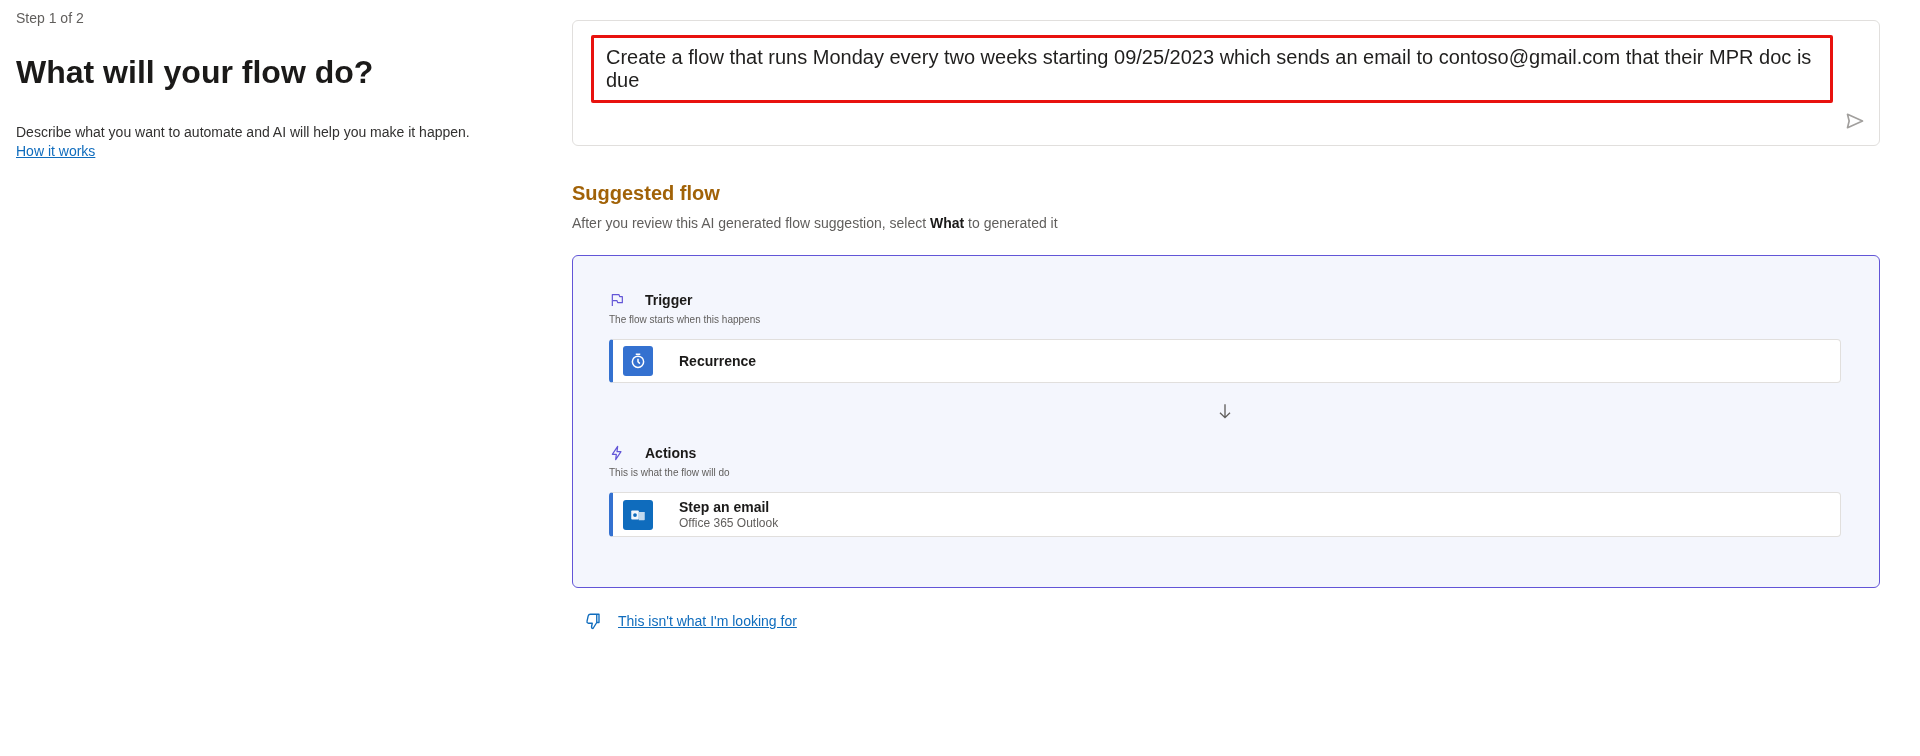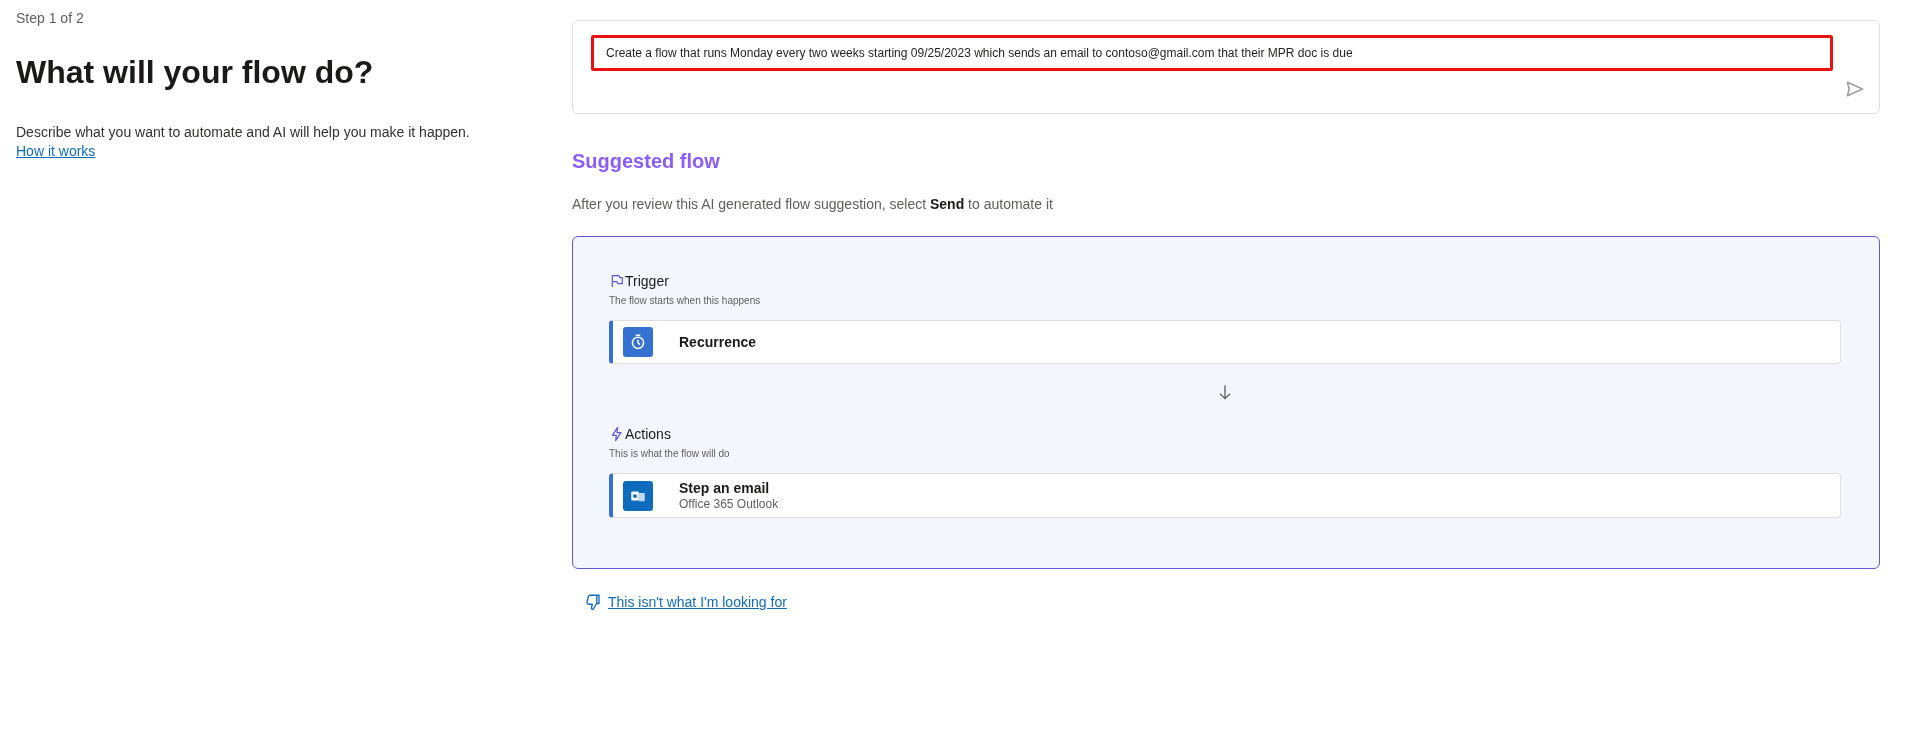--- a/index.html
+++ b/index.html
@@ -50,56 +50,56 @@
       position: relative;
       border: 1px solid #e1dfdd;
       border-radius: 6px;
       padding: 14px 46px 42px 18px;
       margin-bottom: 36px;
     }
     .highlight-box {
       border: 3px solid #e8120e;
       border-radius: 2px;
       padding: 8px 12px;
-      font-size: 12px;
+      font-size: 20px;
       color: #201f1e;
     }
     .send-icon {
       position: absolute;
       right: 14px;
       bottom: 14px;
       width: 20px;
       height: 20px;
       color: #a19f9d;
       cursor: pointer;
     }
     .section-title {
       font-size: 20px;
       font-weight: 600;
-      color: #8b5cf6;
-      margin-bottom: 23px;
+      color: #a16207;
+      margin-bottom: 10px;
     }
     .section-sub {
       font-size: 14px;
       color: #605e5c;
       margin-bottom: 24px;
     }
     .section-sub strong { color: #1b1a19; font-weight: 600; }
     .flow-card {
       border: 1px solid #6255d7;
       border-radius: 6px;
       background: #f4f6fd;
       padding: 36px 38px 44px 36px;
     }
     .group-header {
       display: flex;
       align-items: center;
-      gap: 0;
-      font-size: 14px;
-      font-weight: 400;
+      gap: 20px;
+      font-size: 14px;
+      font-weight: 700;
       color: #1b1a19;
       margin-bottom: 6px;
     }
     .group-header svg { width: 16px; height: 16px; color: #6255d7; }
     .group-sub {
       font-size: 10px;
       color: #605e5c;
       margin-bottom: 14px;
     }
     .step-card {
@@ -131,21 +131,21 @@
     .arrow-down {
       display: flex;
       justify-content: center;
       margin: 18px 0 24px;
       color: #605e5c;
     }
     .arrow-down svg { width: 20px; height: 20px; }
     .feedback-row {
       display: flex;
       align-items: center;
-      gap: 6px;
+      gap: 16px;
       margin-top: 24px;
       padding-left: 12px;
     }
     .feedback-row svg { width: 18px; height: 18px; color: #0f6cbd; }
   </style>
 </head>
 <body>
 
 <div class="left-panel">
   <div class="step-text">Step 1 of 2</div>
@@ -159,21 +159,21 @@
     <div class="highlight-box">Create a flow that runs Monday every two weeks starting 09/25/2023 which sends an email to contoso@gmail.com that their MPR doc is due</div>
     <span class="send-icon">
       <svg viewBox="0 0 24 24" fill="none" stroke="currentColor" stroke-width="2">
         <path d="M3 20l18-8L3 4l2 8-2 8z" stroke-linejoin="round"></path>
       </svg>
     </span>
   </div>
 
   <div class="section-title">Suggested flow</div>
   <p class="section-sub">
-    <span>After you review this AI generated flow suggestion, select </span><strong>Send</strong><span> to automate it</span>
+    <span>After you review this AI generated flow suggestion, select </span><strong>What</strong><span> to generated it</span>
   </p>
 
   <div class="flow-card">
     <div class="group-header">
       <svg viewBox="0 0 24 24" fill="none" stroke="currentColor" stroke-width="1.8">
         <path d="M5 21V4h10l1 3h4v9h-7l-1-3H6" stroke-linejoin="round"></path>
       </svg>
       <span>Trigger</span>
     </div>
     <div class="group-sub">The flow starts when this happens</div>

